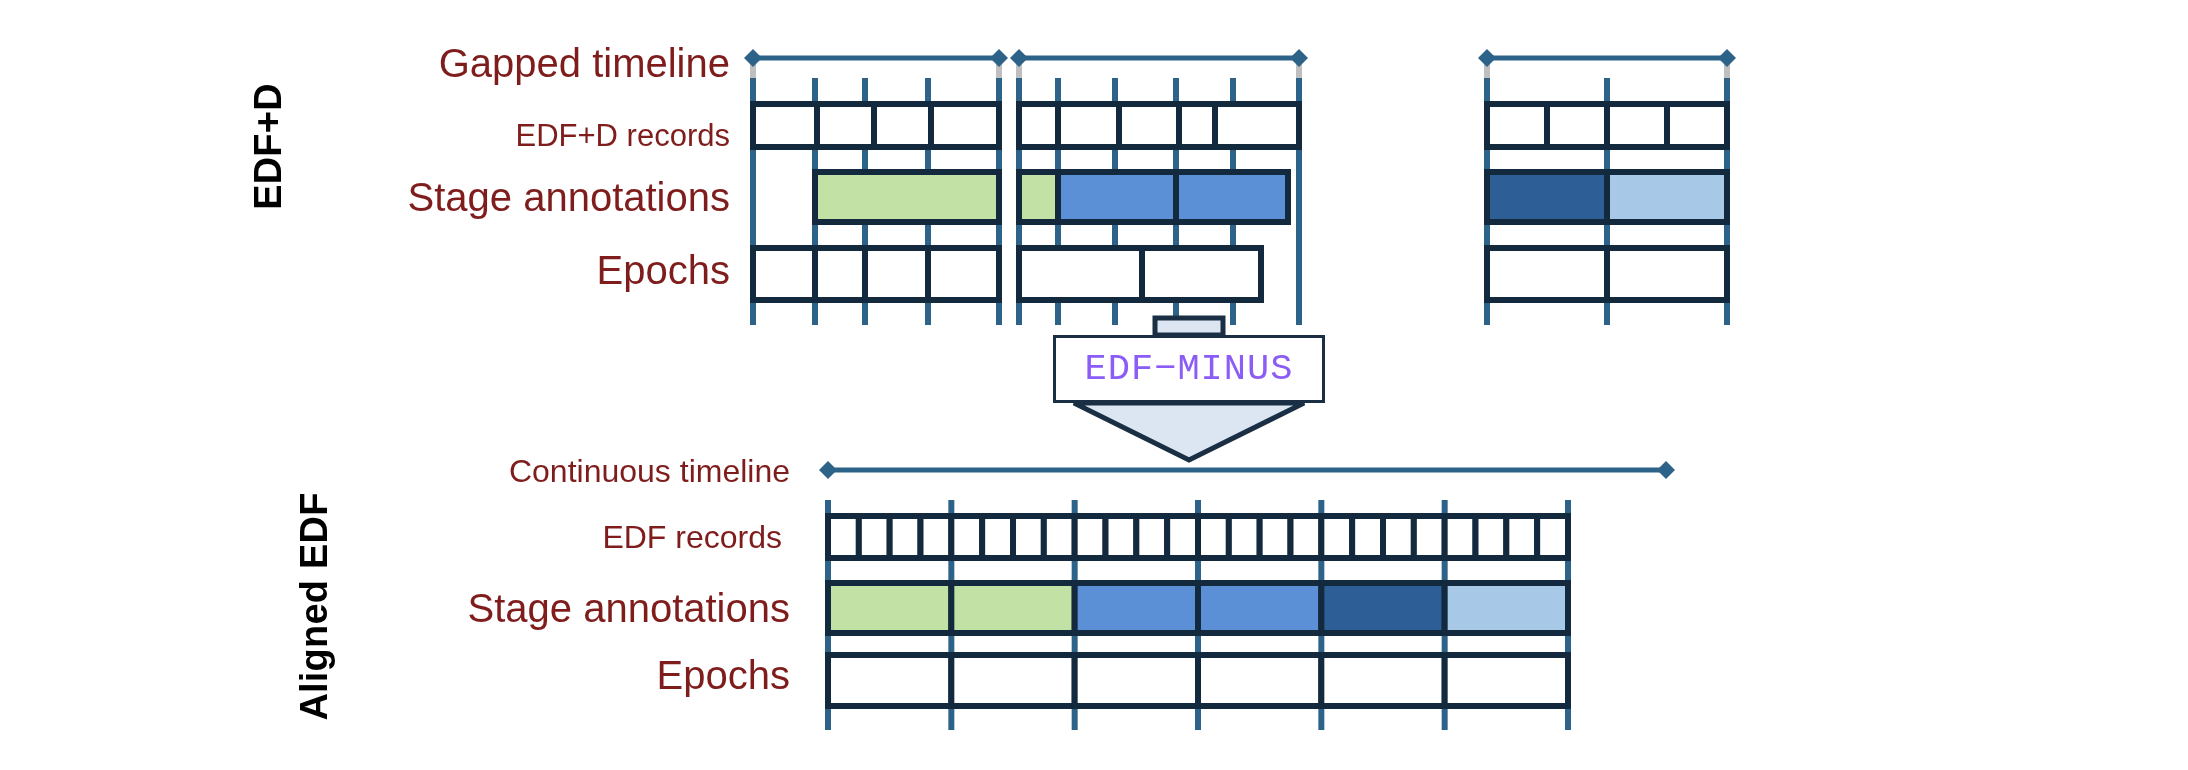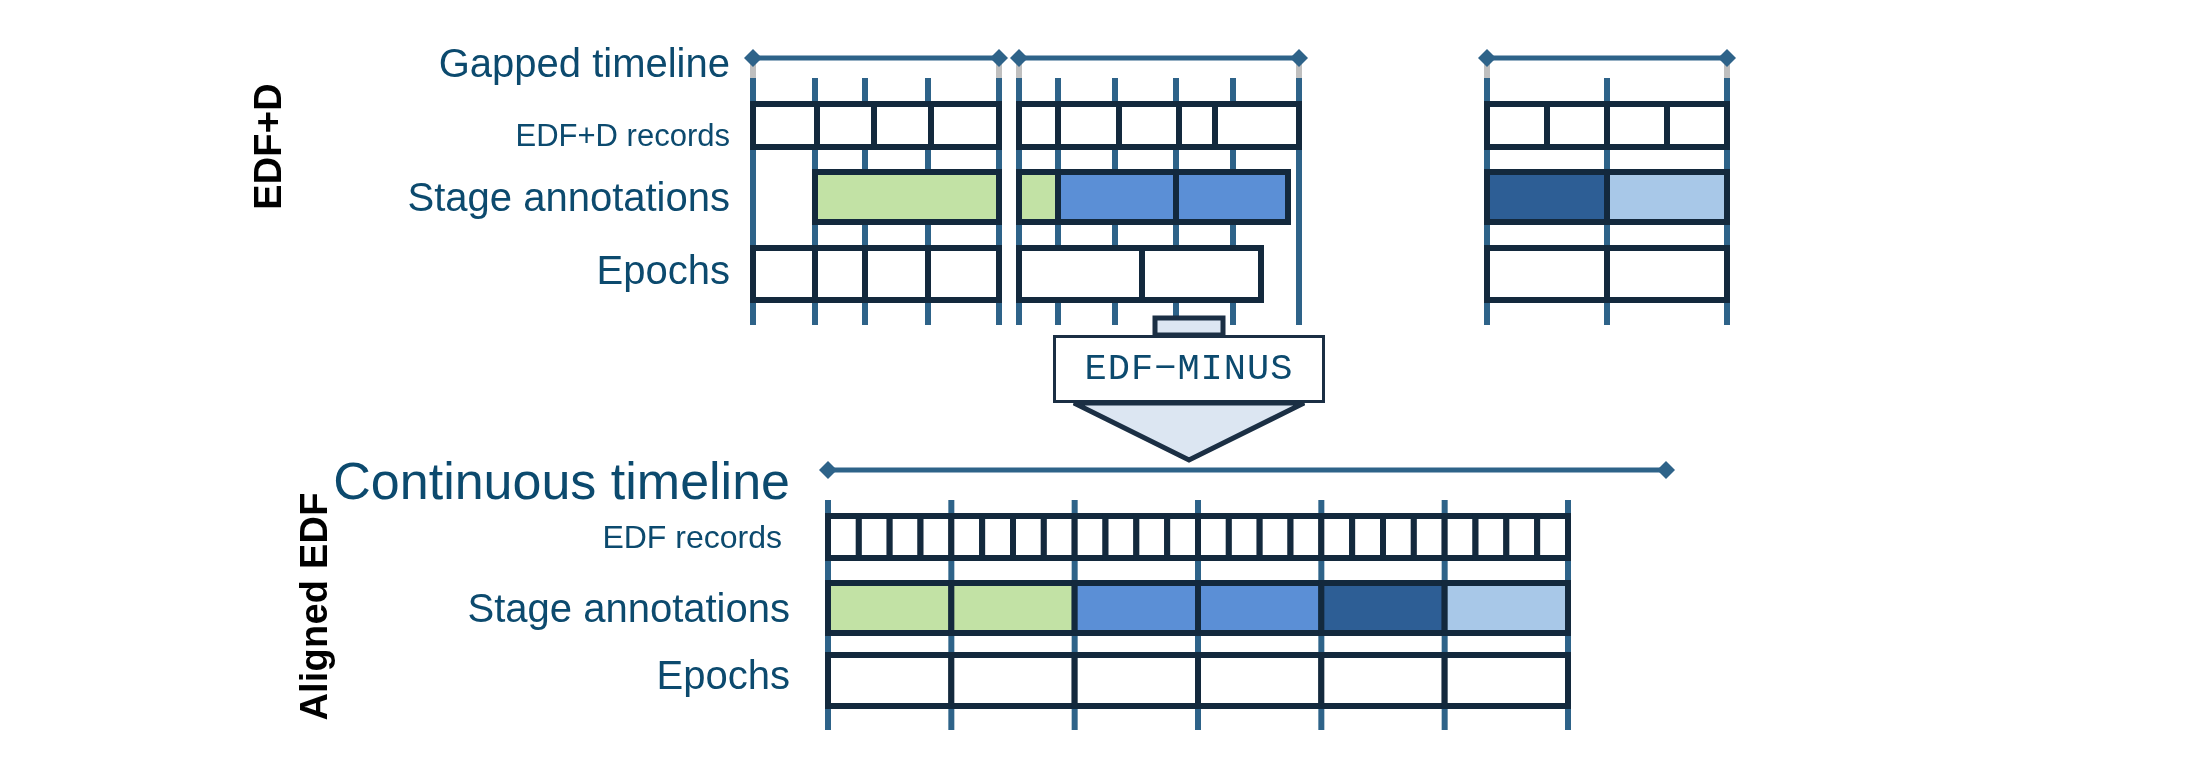--- a/index.html
+++ b/index.html
@@ -18,40 +18,40 @@
     white-space:nowrap;
     transform-origin:50% 50%;
     letter-spacing:.2px;
   }
   .grouplabel.vert{transform:rotate(-90deg);}
 
   
   .rowlabel{
     position:absolute;
     text-align:right;
-    color:#0c4a6e;
+    color:#7f1d1d;
     white-space:nowrap;
     line-height:1;
   }
 
   
   svg.diagram{position:absolute;left:0;top:0;width:2188px;height:770px;overflow:visible;}
 
   
   .procbox{
     position:absolute;
     background:#ffffff;
     border:3px solid #1b2f44;
     display:flex;align-items:center;justify-content:center;
     box-sizing:border-box;
   }
   .procbox .ptext{
     font-family:"Liberation Mono","DejaVu Sans Mono",monospace;
     font-size:37px;
-    color:#0c4a6e;
+    color:#8b5cf6;
     letter-spacing:1px;
     white-space:nowrap;
   }
 </style>
 </head>
 <body>
 
 <div class="stage">
 
   <svg class="diagram" viewBox="0 0 2188 770">
@@ -177,21 +177,21 @@
   <div class="grouplabel vert" id="glabel-bottom" style="left:200px;top:585px;font-size:38px;">Aligned EDF</div>
 
   <div class="rowlabel" style="left:260px;top:43px;width:470px;font-size:40px;">Gapped timeline</div>
 
   <div class="rowlabel" style="left:260px;top:120px;width:470px;font-size:31px;">EDF+D records</div>
 
   <div class="rowlabel" style="left:260px;top:177px;width:470px;font-size:40px;">Stage annotations</div>
 
   <div class="rowlabel" style="left:260px;top:250px;width:470px;font-size:40px;">Epochs</div>
 
-  <div class="rowlabel" style="left:300px;top:455px;width:490px;font-size:52px;">Continuous timeline</div>
+  <div class="rowlabel" style="left:300px;top:455px;width:490px;font-size:32px;">Continuous timeline</div>
 
   <div class="rowlabel" style="left:292px;top:521px;width:490px;font-size:32px;text-align:right;">EDF records</div>
 
   <div class="rowlabel" style="left:300px;top:588px;width:490px;font-size:40px;">Stage annotations</div>
 
   <div class="rowlabel" style="left:300px;top:655px;width:490px;font-size:40px;">Epochs</div>
 
   <div class="procbox" id="procbox" style="left:1053px;top:335px;width:272px;height:68px;">
     <span class="ptext">EDF−MINUS</span>
   </div>

